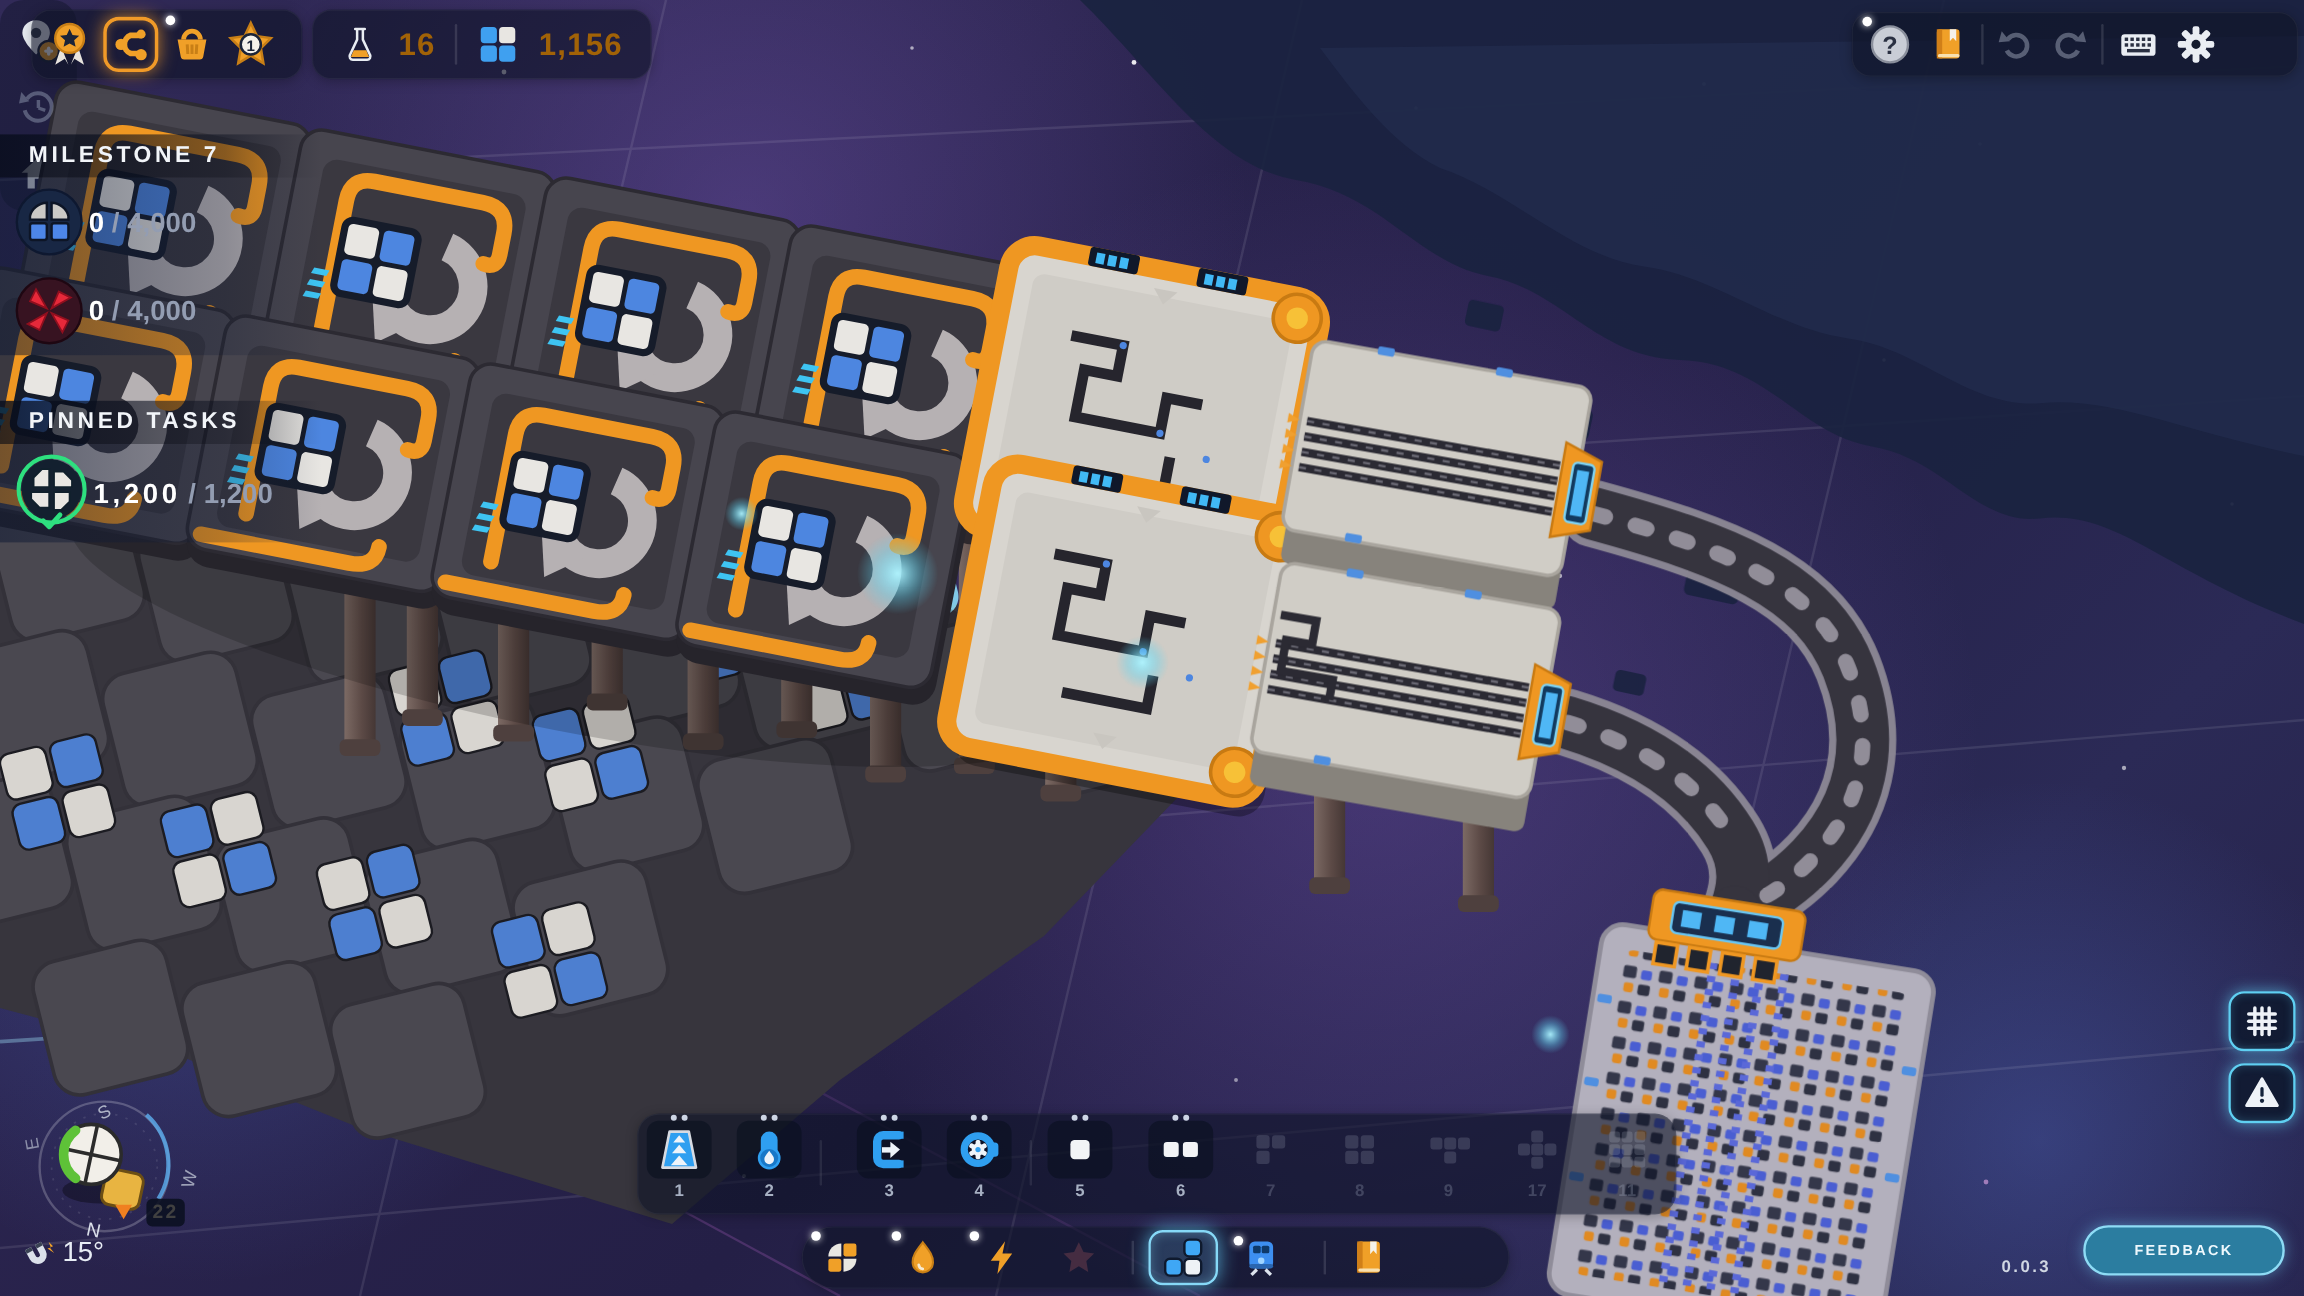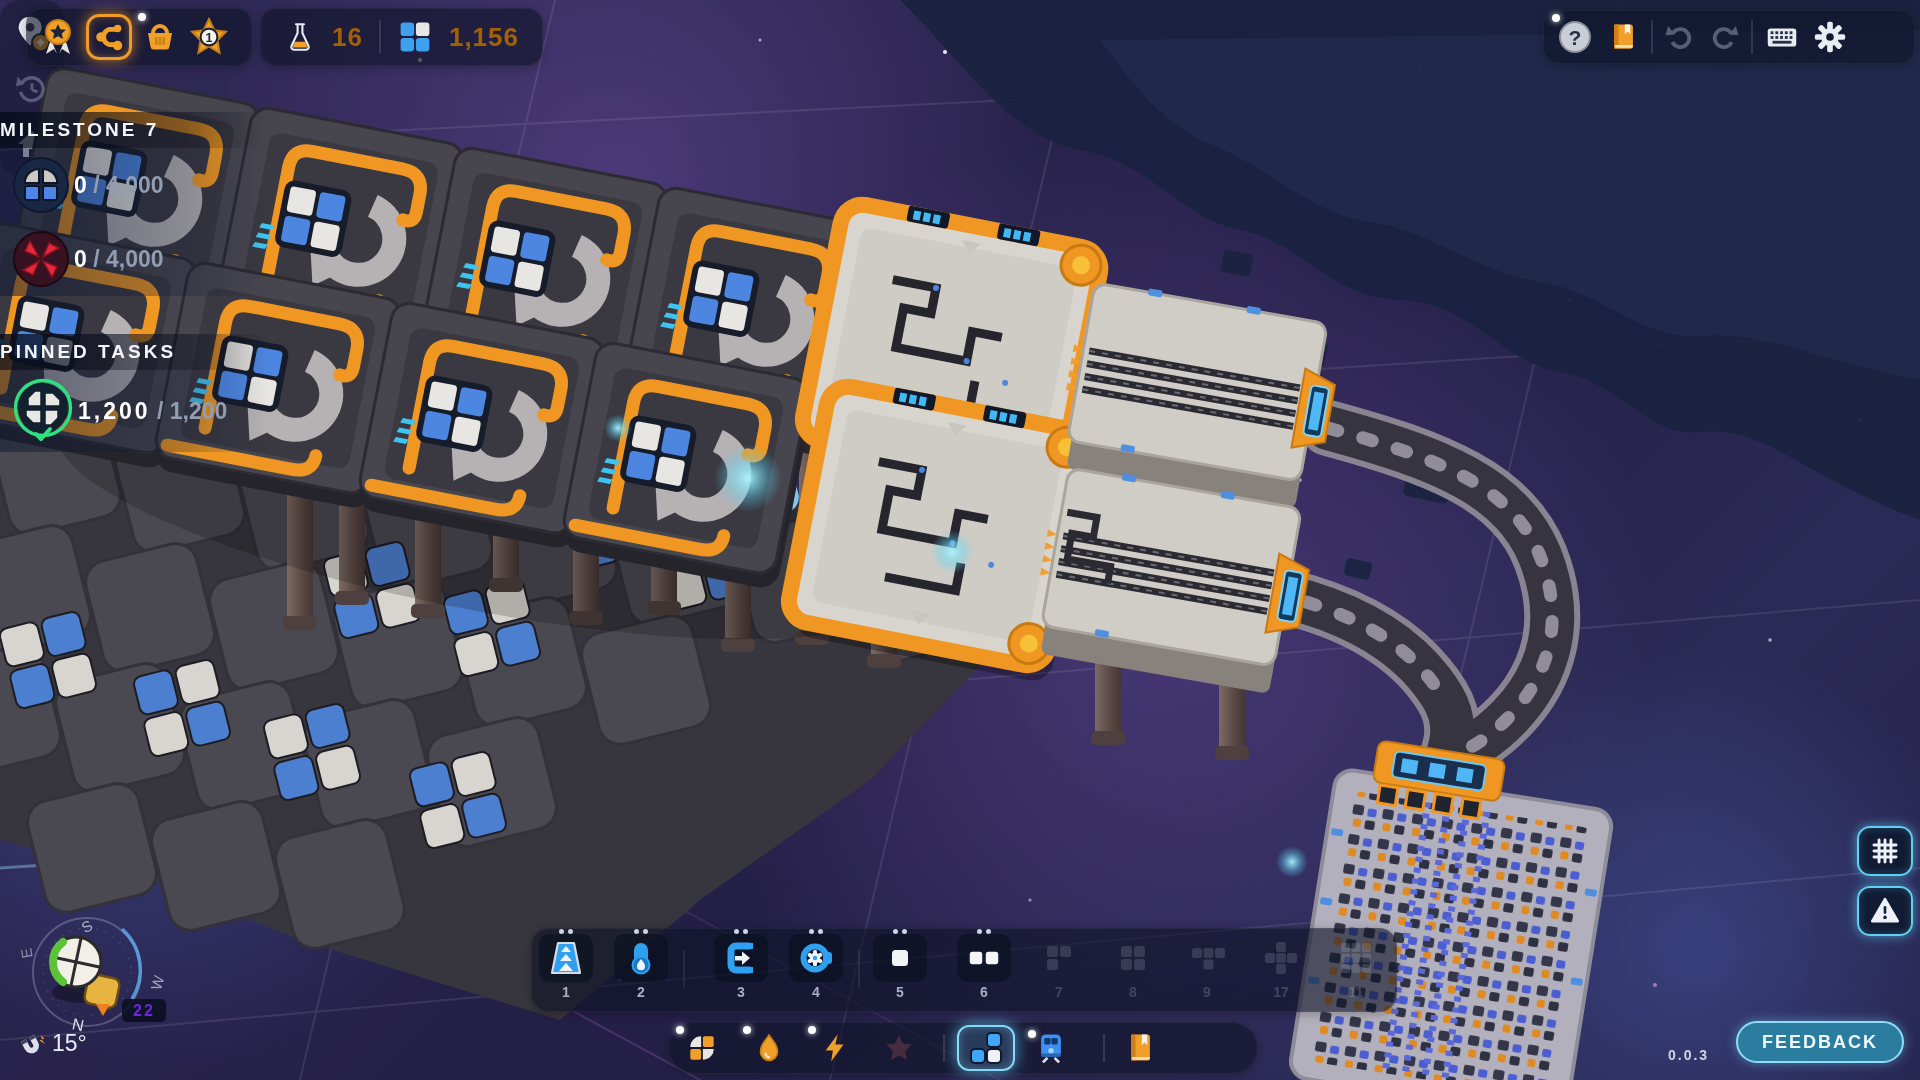--- a/index.html
+++ b/index.html
@@ -27,21 +27,21 @@
   .tr-toolbar{left:1543px;top:10px;width:372px;height:54px;display:flex;align-items:center;gap:10px;padding:0 12px;box-sizing:border-box;}
   .dim{opacity:.45;}
   
   .r-pill{left:1851px;top:116px;width:64px;height:176px;display:flex;flex-direction:column;align-items:center;justify-content:space-between;padding:12px 0;box-sizing:border-box;border-radius:20px;background:rgba(14,20,38,.42);}
   .glowbtn{position:absolute;width:56px;height:50px;border-radius:13px;background:rgba(10,22,40,.78);
     border:2px solid #5fd0f2;box-shadow:0 0 12px rgba(95,208,242,.65),inset 0 0 8px rgba(95,208,242,.25);
     display:flex;align-items:center;justify-content:center;box-sizing:border-box;}
   
   .left-panel{position:absolute;left:0;width:268px;}
   .lp-header{background:linear-gradient(90deg,rgba(8,13,28,.82),rgba(8,13,28,.45) 70%,rgba(8,13,28,0));
-    height:36px;display:flex;align-items:center;font-size:19px;font-weight:700;letter-spacing:3px;}
+    height:36px;display:flex;align-items:center;padding-left:24px;font-size:19px;font-weight:700;letter-spacing:3px;}
   .lp-body{background:linear-gradient(90deg,rgba(16,26,52,.55),rgba(16,26,52,.25) 70%,rgba(16,26,52,0));}
   .task-row{display:flex;align-items:center;gap:4px;padding:8px 0 8px 12px;}
   .task-text{font-size:23px;color:#939db2;font-weight:600;white-space:nowrap;}
   .task-text .cur{color:#ffffff;font-weight:700;}
   .task-text .cur.wide{letter-spacing:3px;}
   
   .hotbar{left:531px;top:928px;width:866px;height:84px;border-radius:18px;}
   .slot{position:absolute;width:60px;height:72px;top:6px;display:flex;flex-direction:column;align-items:center;}
   .slot .tile{width:54px;height:48px;border-radius:10px;display:flex;align-items:center;justify-content:center;background:rgba(8,14,30,.55);}
   .slot.locked .tile{background:transparent;}
@@ -53,27 +53,27 @@
   .hb-div{position:absolute;top:22px;width:2px;height:38px;background:rgba(255,255,255,.08);border-radius:1px;}
   
   .tabbar{left:668px;top:1022px;width:590px;height:52px;border-radius:26px;}
   .tab{position:absolute;top:6px;width:40px;height:40px;display:flex;align-items:center;justify-content:center;}
   .tab-sel{position:absolute;left:289px;top:3px;width:58px;height:46px;border-radius:12px;
     background:rgba(110,195,245,.20);border:2px solid #86d9f7;box-shadow:0 0 16px rgba(95,200,240,.8),inset 0 0 10px rgba(134,217,247,.35);
     display:flex;align-items:center;justify-content:center;box-sizing:border-box;}
   .tb-div{position:absolute;top:12px;width:2px;height:28px;background:rgba(255,255,255,.12);}
   .notifdot{position:absolute;width:8px;height:8px;border-radius:50%;background:#ffffff;box-shadow:0 0 6px rgba(255,255,255,.9);}
   
-  .bearing-badge{position:absolute;left:122px;top:999px;width:44px;height:23px;background:rgba(10,16,32,.88);
-    border-radius:5px;display:flex;align-items:center;justify-content:center;font-size:16px;font-weight:700;letter-spacing:2px;color:#6d28d9;}
+  .bearing-badge{position:absolute;left:122px;top:999px;width:32px;height:23px;background:rgba(10,16,32,.88);
+    border-radius:5px;display:flex;align-items:center;justify-content:center;font-size:16px;font-weight:700;letter-spacing:2px;color:#404040;}
   .tilt-label{position:absolute;left:52px;top:1030px;font-size:23px;color:#e8edf5;font-weight:400;}
   .version{position:absolute;left:1668px;top:1047px;font-size:14px;letter-spacing:2px;color:#cfd6e2;font-weight:700;}
   .feedback{position:absolute;left:1736px;top:1021px;width:168px;height:42px;border-radius:21px;
     background:#2b7da0;border:2px solid #8edcf5;box-shadow:0 0 12px rgba(110,200,240,.5);box-sizing:border-box;
-    display:flex;align-items:center;justify-content:center;font-size:18px;font-weight:700;letter-spacing:2px;color:#eef8fd;cursor:pointer;}
+    display:flex;align-items:center;justify-content:center;font-size:12px;font-weight:700;letter-spacing:2px;color:#eef8fd;cursor:pointer;}
 </style>
 </head>
 <body>
 
 <div class="stage">
 
 <svg class="scene" viewBox="0 0 1920 1080">
   <defs>
     <radialGradient id="neb1" cx="50%" cy="50%" r="50%">
       <stop offset="0%" stop-color="#7a5ab8" stop-opacity=".4"></stop>

